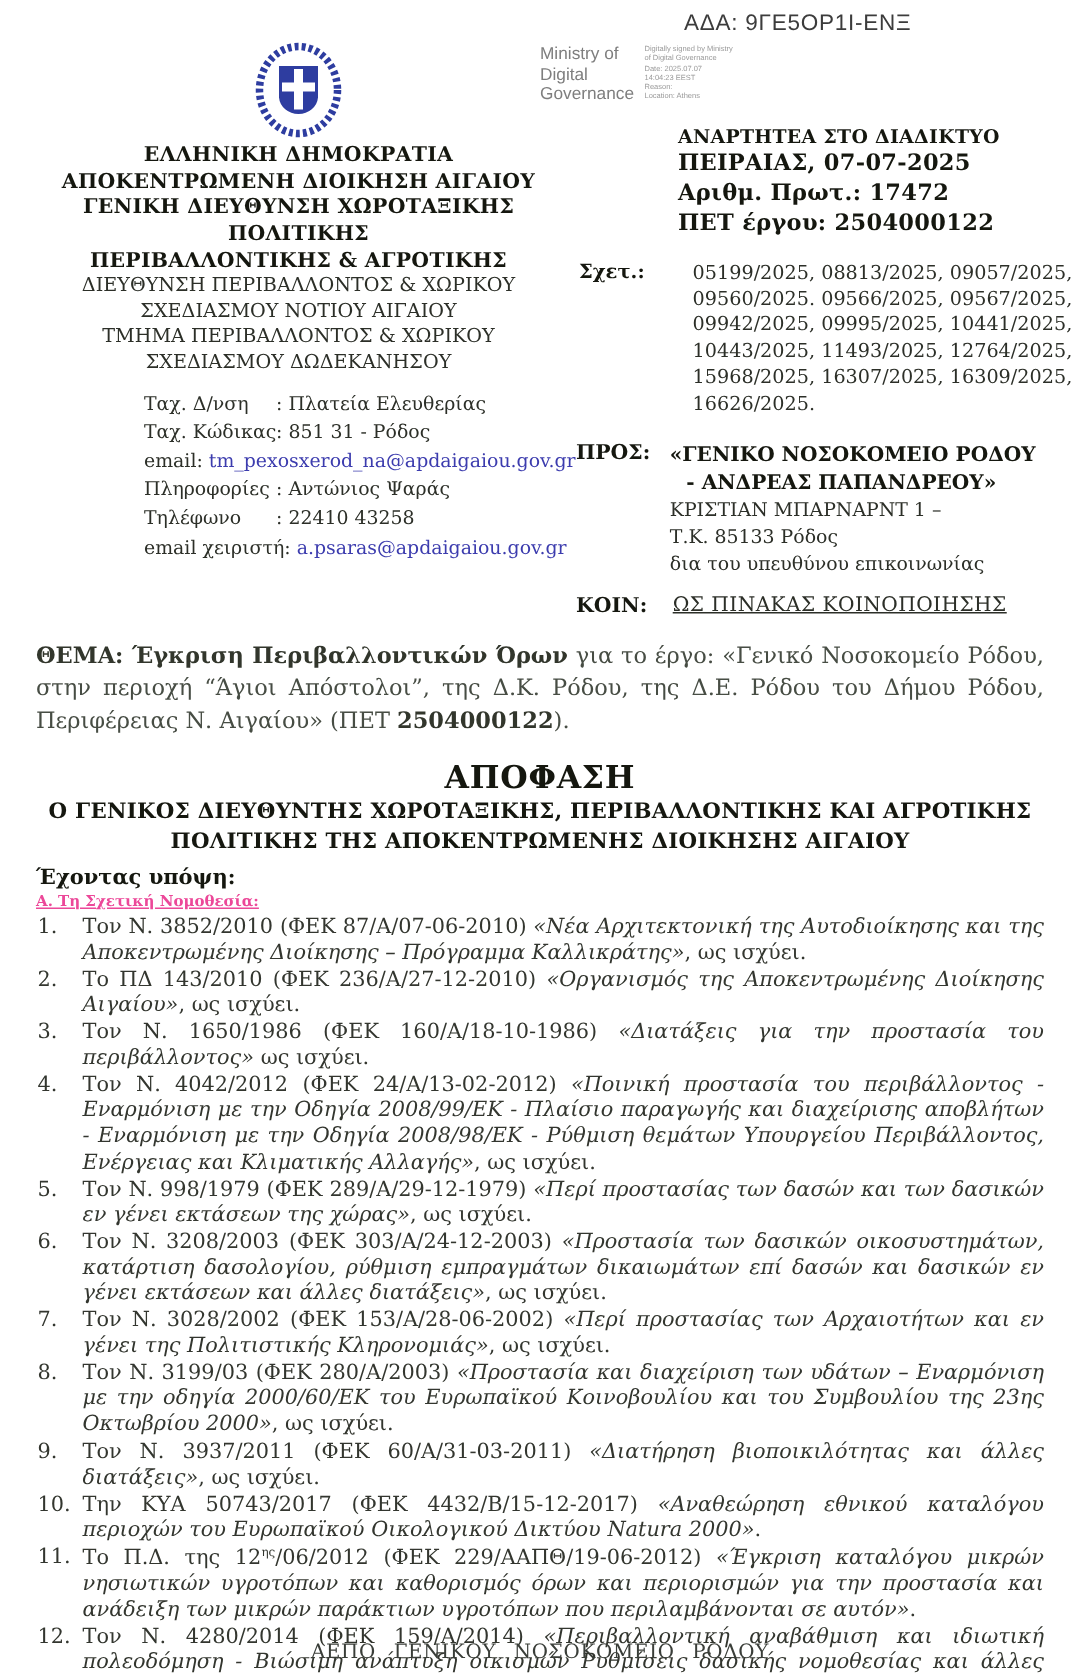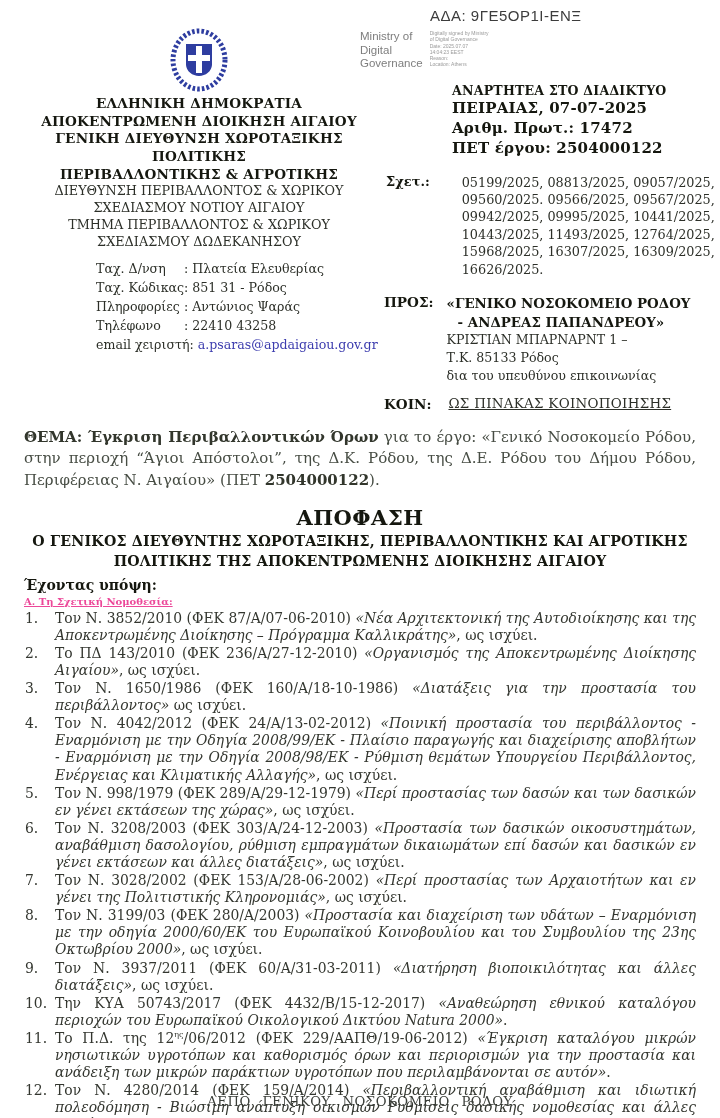--- a/index.html
+++ b/index.html
@@ -8,21 +8,21 @@
     width:720px;height:1118px;
     margin:0 auto;
     background:#ffffff;
     overflow:hidden;
     font-family:"DejaVu Serif","Liberation Serif",serif;
     color:#2e3230;
     box-sizing:border-box;
   }
   
   .ada{
-    position:absolute;top:7px;left:430px;
+    position:absolute;top:7px;left:456px;
     font-family:"Liberation Sans",sans-serif;
     font-size:15px;color:#3c3c3c;letter-spacing:.5px;
   }
   
   .header{display:flex;margin-top:27px;}
   .header-left{width:358px;text-align:center;box-sizing:border-box;padding-left:40px;}
   .emblem{width:62px;height:66px;margin:0 auto 2px;}
   .hl-bold div{font-weight:bold;font-size:13.6px;line-height:1.3;color:#15170f;letter-spacing:.2px;}
   .hl-reg div{font-size:12.8px;line-height:1.32;color:#2c2f28;}
   .contact{margin:8px 0 0 56px;text-align:left;font-size:12.6px;line-height:1.52;color:#2c2f28;}
@@ -95,20 +95,21 @@
         </div>
       <div class="hl-reg">
           <div>ΔΙΕΥΘΥΝΣΗ ΠΕΡΙΒΑΛΛΟΝΤΟΣ &amp; ΧΩΡΙΚΟΥ</div>
           <div>ΣΧΕΔΙΑΣΜΟΥ ΝΟΤΙΟΥ ΑΙΓΑΙΟΥ</div>
           <div>ΤΜΗΜΑ ΠΕΡΙΒΑΛΛΟΝΤΟΣ &amp; ΧΩΡΙΚΟΥ</div>
           <div>ΣΧΕΔΙΑΣΜΟΥ ΔΩΔΕΚΑΝΗΣΟΥ</div>
         </div>
       <div class="contact" id="contact-rows">
           <div class="contact-row"><span class="contact-label w">Ταχ. Δ/νση</span>: <span class="contact-value">Πλατεία Ελευθερίας</span></div>
           <div class="contact-row"><span class="contact-label w">Ταχ. Κώδικας</span>: <span class="contact-value">851 31 - Ρόδος</span></div>
+          <div class="contact-row"><span class="contact-label">email:</span> <a class="contact-link">tm_pexosxerod_na@apdaigaiou.gov.gr</a></div>
           <div class="contact-row"><span class="contact-label w">Πληροφορίες</span>: <span class="contact-value">Αντώνιος Ψαράς</span></div>
           <div class="contact-row"><span class="contact-label w">Τηλέφωνο</span>: <span class="contact-value">22410 43258</span></div>
           <div class="contact-row"><span class="contact-label">email χειριστή:</span> <a class="contact-link">a.psaras@apdaigaiou.gov.gr</a></div>
         </div>
     </div>
 
     <div class="header-right">
       <div class="ministry">
         <div class="ministry-name">
             <div>Ministry of</div>
@@ -171,21 +172,21 @@
     </div>
   <div class="exontas">Έχοντας υπόψη:</div>
   <div class="section-a">Α.  Τη Σχετική Νομοθεσία:</div>
 
   <div class="law-list" id="law-list">
       <div class="law-item"><span class="law-num">1.</span>Τον Ν. 3852/2010 (ΦΕΚ 87/Α/07-06-2010) <i>«Νέα Αρχιτεκτονική της Αυτοδιοίκησης και της Αποκεντρωμένης Διοίκησης – Πρόγραμμα Καλλικράτης»</i>, ως ισχύει.</div>
       <div class="law-item"><span class="law-num">2.</span>Το ΠΔ 143/2010 (ΦΕΚ 236/Α/27-12-2010) <i>«Οργανισμός της Αποκεντρωμένης Διοίκησης Αιγαίου»</i>, ως ισχύει.</div>
       <div class="law-item"><span class="law-num">3.</span>Τον Ν. 1650/1986 (ΦΕΚ 160/Α/18-10-1986) <i>«Διατάξεις για την προστασία του περιβάλλοντος»</i> ως ισχύει.</div>
       <div class="law-item"><span class="law-num">4.</span>Τον Ν. 4042/2012 (ΦΕΚ 24/Α/13-02-2012) <i>«Ποινική προστασία του περιβάλλοντος - Εναρμόνιση με την Οδηγία 2008/99/ΕΚ - Πλαίσιο παραγωγής και διαχείρισης αποβλήτων - Εναρμόνιση με την Οδηγία 2008/98/ΕΚ - Ρύθμιση θεμάτων Υπουργείου Περιβάλλοντος, Ενέργειας και Κλιματικής Αλλαγής»</i>, ως ισχύει.</div>
       <div class="law-item"><span class="law-num">5.</span>Τον Ν. 998/1979 (ΦΕΚ 289/Α/29-12-1979) <i>«Περί προστασίας των δασών και των δασικών εν γένει εκτάσεων της χώρας»</i>, ως ισχύει.</div>
-      <div class="law-item"><span class="law-num">6.</span>Τον Ν. 3208/2003 (ΦΕΚ 303/Α/24-12-2003) <i>«Προστασία  των  δασικών  οικοσυστημάτων, αναβάθμιση δασολογίου, ρύθμιση εμπραγμάτων δικαιωμάτων επί δασών και δασικών εν γένει εκτάσεων και άλλες διατάξεις»</i>, ως ισχύει.</div>
+      <div class="law-item"><span class="law-num">6.</span>Τον Ν. 3208/2003 (ΦΕΚ 303/Α/24-12-2003) <i>«Προστασία  των  δασικών  οικοσυστημάτων, κατάρτιση δασολογίου, ρύθμιση εμπραγμάτων δικαιωμάτων επί δασών και δασικών εν γένει εκτάσεων και άλλες διατάξεις»</i>, ως ισχύει.</div>
       <div class="law-item"><span class="law-num">7.</span>Τον Ν. 3028/2002 (ΦΕΚ 153/Α/28-06-2002) <i>«Περί προστασίας των Αρχαιοτήτων και εν γένει της Πολιτιστικής Κληρονομιάς»</i>, ως ισχύει.</div>
       <div class="law-item"><span class="law-num">8.</span>Τον Ν. 3199/03 (ΦΕΚ 280/Α/2003) <i>«Προστασία και διαχείριση των υδάτων – Εναρμόνιση με την οδηγία 2000/60/ΕΚ του Ευρωπαϊκού Κοινοβουλίου και του Συμβουλίου της 23ης Οκτωβρίου 2000»</i>, ως ισχύει.</div>
       <div class="law-item"><span class="law-num">9.</span>Τον Ν. 3937/2011 (ΦΕΚ 60/Α/31-03-2011) <i>«Διατήρηση βιοποικιλότητας και άλλες διατάξεις»</i>, ως ισχύει.</div>
       <div class="law-item"><span class="law-num">10.</span>Την ΚΥΑ 50743/2017 (ΦΕΚ 4432/Β/15-12-2017) <i>«Αναθεώρηση εθνικού καταλόγου περιοχών του Ευρωπαϊκού Οικολογικού Δικτύου Natura 2000»</i>.</div>
       <div class="law-item"><span class="law-num">11.</span>Το Π.Δ. της 12<sup>ης</sup>/06/2012 (ΦΕΚ 229/ΑΑΠΘ/19-06-2012) <i>«Έγκριση καταλόγου μικρών νησιωτικών υγροτόπων και καθορισμός όρων και περιορισμών για την προστασία και ανάδειξη των μικρών παράκτιων υγροτόπων που περιλαμβάνονται σε αυτόν»</i>.</div>
       <div class="law-item"><span class="law-num">12.</span>Τον Ν. 4280/2014 (ΦΕΚ 159/Α/2014) <i>«Περιβαλλοντική αναβάθμιση και ιδιωτική πολεοδόμηση - Βιώσιμη ανάπτυξη οικισμών Ρυθμίσεις δασικής νομοθεσίας και άλλες διατάξεις»</i>.</div>
     </div>
 
   <div class="footer">ΑΕΠΟ ΓΕΝΙΚΟΥ ΝΟΣΟΚΟΜΕΙΟ ΡΟΔΟΥ</div>
 </div>

